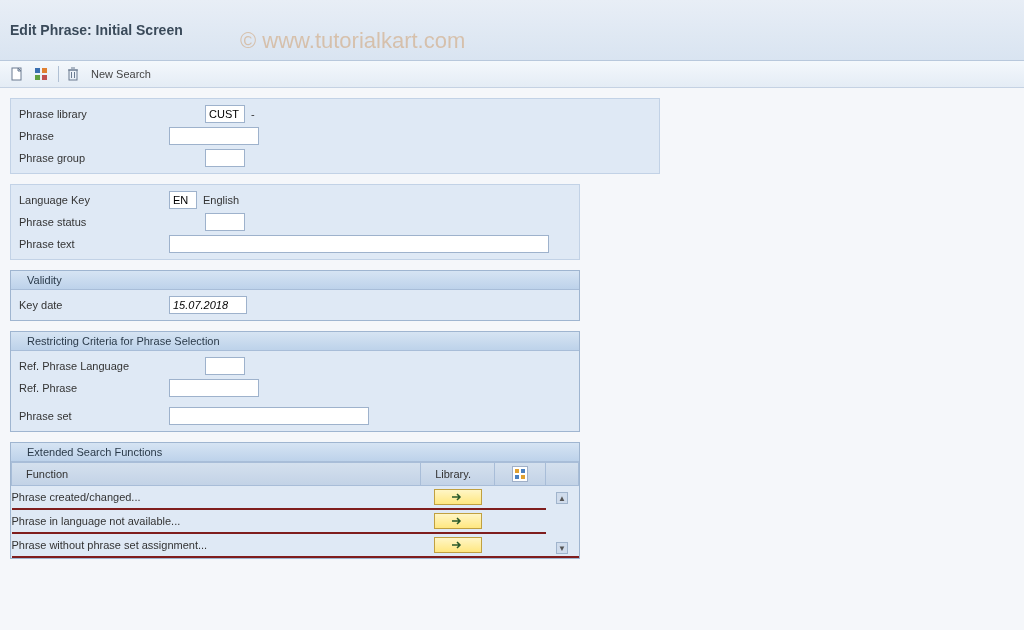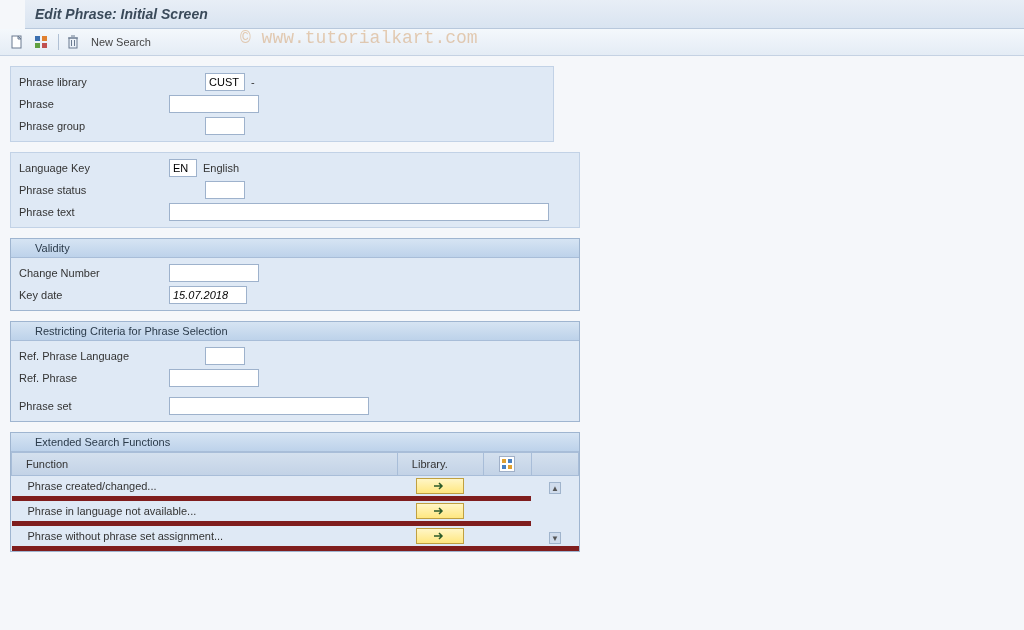--- a/index.html
+++ b/index.html
@@ -9,26 +9,24 @@
       background: #f5f7fa;
       color: #333;
       width: 1024px;
       height: 630px;
       overflow: hidden;
       position: relative;
     }
     .title-bar {
       background: linear-gradient(to bottom, #e8eef6, #d9e4f1);
       border-bottom: 1px solid #b8c8dc;
-      padding: 6px 10px;
+      padding: 22px 10px;
       font-weight: bold;
-      font-style: italic;
       font-size: 14px;
       color: #3a4a5a;
-      margin-left: 25px;
     }
     .toolbar {
       background: linear-gradient(to bottom, #f4f8fc, #e4ecf5);
       border-bottom: 1px solid #c5d2e3;
       padding: 4px 8px;
       display: flex;
       align-items: center;
       gap: 6px;
       font-size: 11px;
       color: #444;
@@ -92,21 +90,21 @@
       margin-left: 6px;
       color: #333;
     }
     .group-box {
       border: 1px solid #9fb5d0;
       margin-bottom: 10px;
       width: 570px;
     }
     .group-header {
       background: linear-gradient(to bottom, #d6e4f3, #bdd2ea);
-      padding: 3px 24px;
+      padding: 3px 16px;
       color: #2a3a4a;
       font-size: 11px;
       border-bottom: 1px solid #a8bdd8;
     }
     .group-body {
       background: #dfe9f5;
       padding: 4px 0;
     }
     .ext-table {
       width: 100%;
@@ -116,23 +114,23 @@
       background: linear-gradient(to bottom, #d4e0ee, #c2d2e6);
     }
     .ext-header th {
       text-align: left;
       font-weight: normal;
       padding: 3px 14px;
       border: 1px solid #a8bdd8;
       font-size: 11px;
     }
     .ext-row td {
-      padding: 2px 16px;
+      padding: 2px 0;
       background: #dfe9f5;
-      border-bottom: 5px solid #7f1d1d;
+      border-bottom: 2px solid #7f1d1d;
       font-size: 11px;
     }
     .arrow-btn {
       display: inline-flex;
       align-items: center;
       justify-content: center;
       width: 48px;
       height: 16px;
       background: linear-gradient(to bottom, #fff6c6, #ffe780);
       border: 1px solid #c0a040;
@@ -167,23 +165,23 @@
       background: #fff;
       border: 1px solid #a0b0c8;
       display: inline-flex;
       align-items: center; justify-content: center;
       cursor: pointer;
     }
     .watermark {
       position: absolute;
       top: 28px;
       left: 240px;
-      font-size: 18px;
+      font-size: 22px;
       color: rgba(200,120,40,0.35);
-      font-family: Liberation Mono, monospace;
+      font-family: Liberation Sans, sans-serif;
       pointer-events: none;
     }
     .func-col { width: 360px; }
     .sel-col { width: 60px; }
     .spacer6 { height: 6px; }
   </style>
 </head>
 <body>
 
 <div class="title-bar">Edit Phrase: Initial Screen</div>
@@ -213,21 +211,21 @@
         <line x1="7.5" y1="5" x2="7.5" y2="11" stroke="#6a7a90"></line>
       </svg>
     <span>New Search</span>
   </span>
 </div>
 
 <div class="watermark">© www.tutorialkart.com</div>
 
 <div class="content">
 
-  <div class="field-block" style="width:544px;">
+  <div class="field-block" style="width:650px;">
     <div class="row">
       <span class="lbl">Phrase library</span>
       <input type="text" class="input-xs input-selected" value="CUST" style="">
       <span class="after-text">-</span>
     </div>
     <div class="row">
       <span class="lbl">Phrase</span>
       <input type="text" class="input-sm" value="" style="">
     </div>
     <div class="row">
@@ -248,24 +246,20 @@
     </div>
     <div class="row">
       <span class="lbl">Phrase text</span>
       <input type="text" class="input-lg" value="" style="">
     </div>
   </div>
 
   <div class="group-box">
     <div class="group-header">Validity</div>
     <div class="group-body">
-      <div class="row">
-        <span class="lbl">Change Number</span>
-        <input type="text" class="input-sm" value="" style="">
-      </div>
       <div class="row">
         <span class="lbl">Key date</span>
         <input type="text" style="width: 78px; font-style: italic;" value="15.07.2018">
       </div>
     </div>
   </div>
 
   <div class="group-box">
     <div class="group-header">Restricting Criteria for Phrase Selection</div>
     <div class="group-body">

